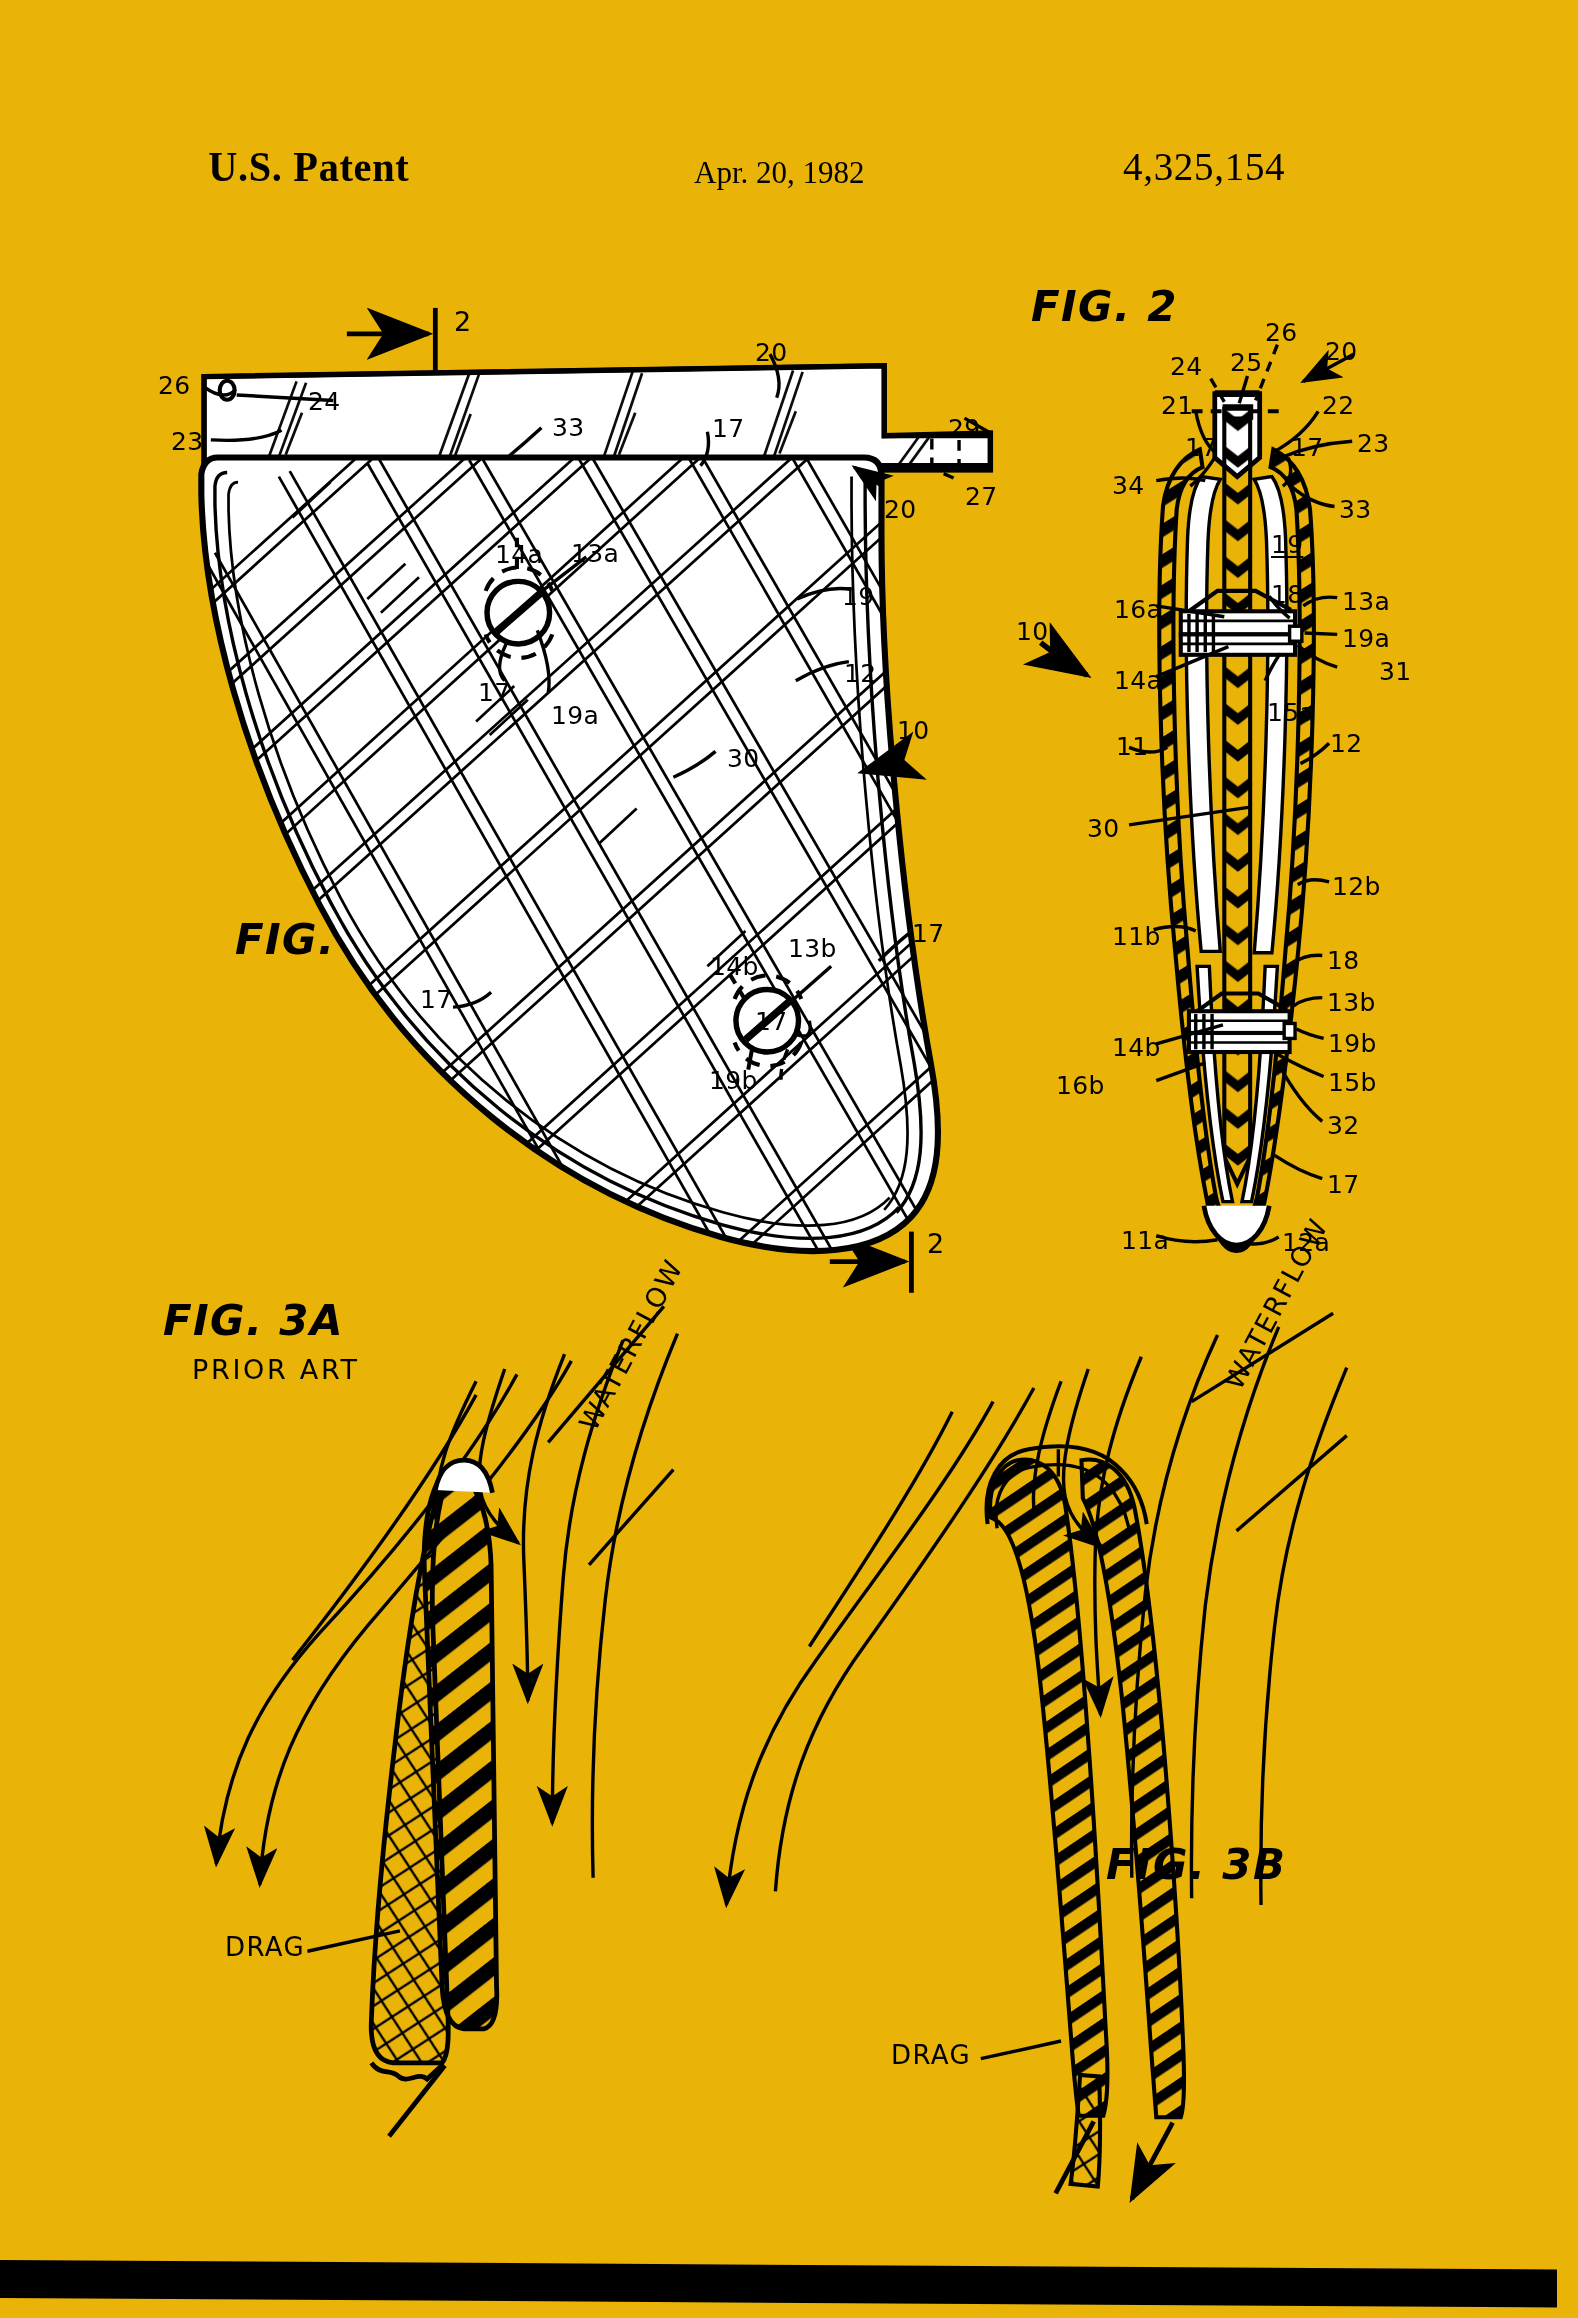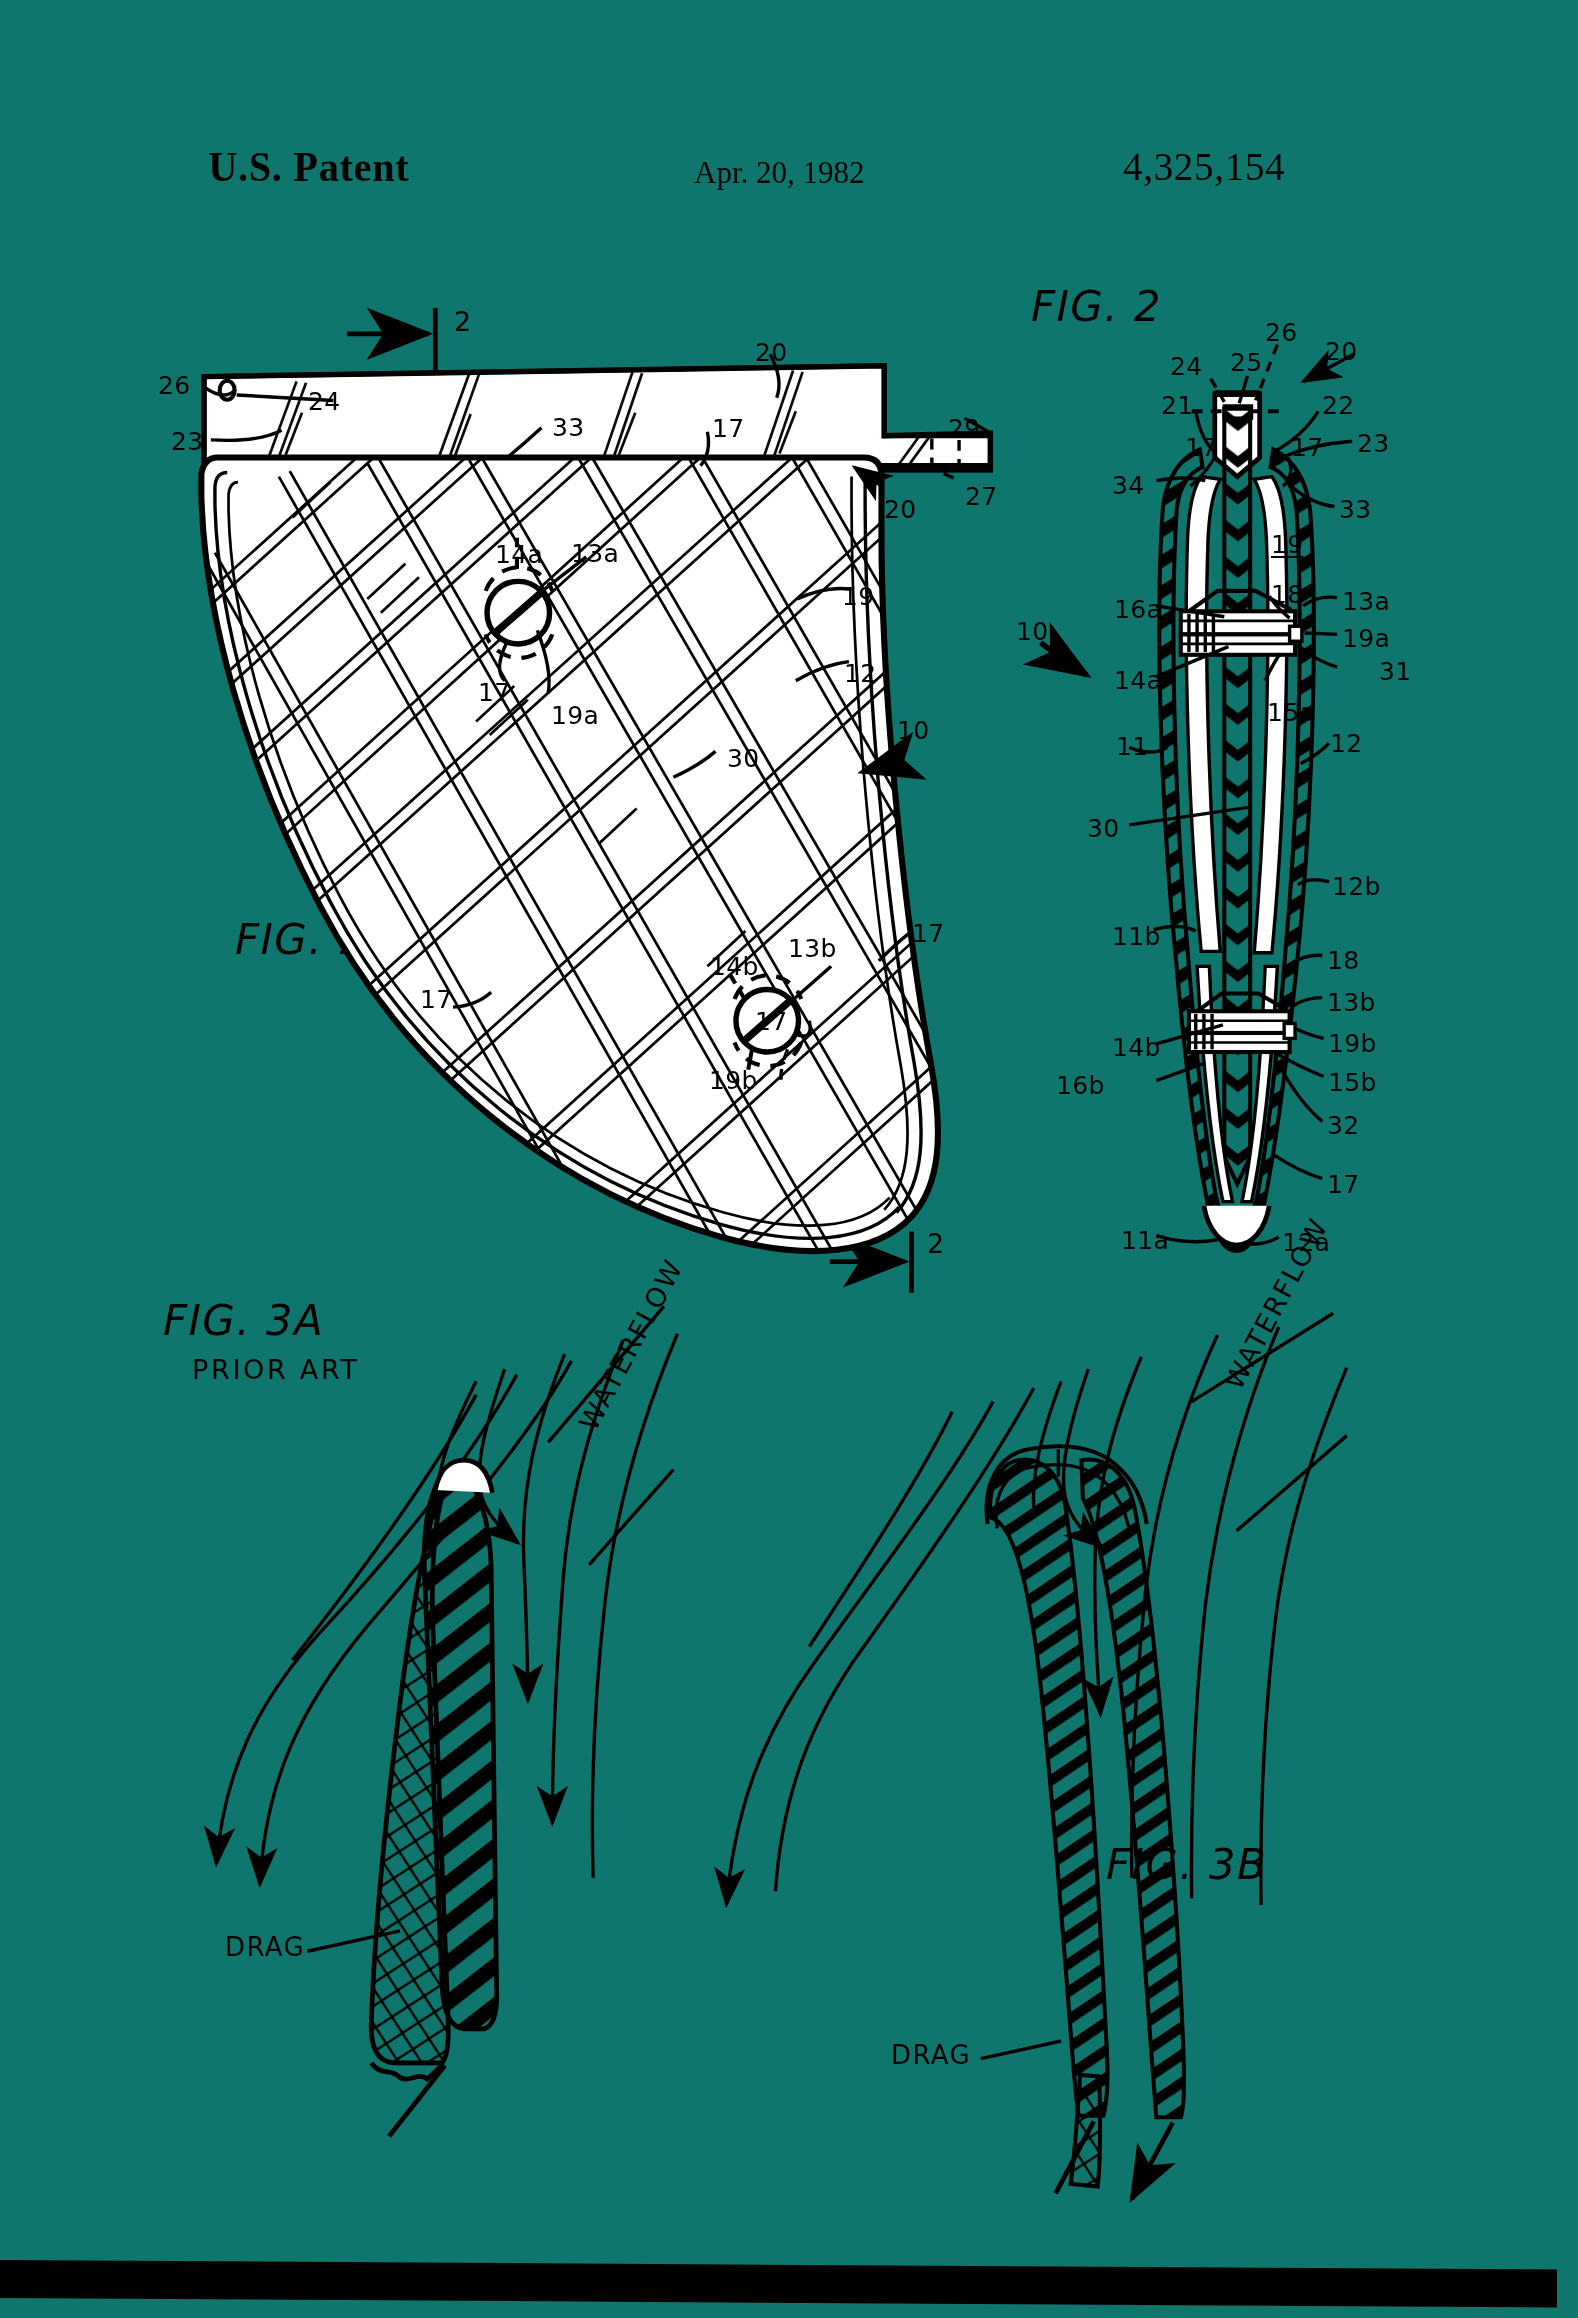--- a/index.html
+++ b/index.html
@@ -1,34 +1,34 @@
 <!DOCTYPE html>
 <html style="font-size:11px"><head>
 <meta charset="utf-8">
 <title>Patent Drawing</title>
 <style>
   html,body{margin:0;padding:0;background:#ffffff;}
   body{width:1578px;height:2319px;position:relative;overflow:hidden;
        font-family:"Liberation Sans", sans-serif;color:#000;}
 
-  #sheet{position:absolute;inset:0;background:#0f766e;}
+  #sheet{position:absolute;inset:0;background:#eab308;}
 
   
   .hdr{position:absolute;top:0;left:0;width:100%;height:231px;}
   .hdr-usp{position:absolute;left:204px;top:143px;
            font-family:"Liberation Serif", serif;font-weight:700;
            font-size:42px;letter-spacing:0.7px;transform:scaleX(.96);}
   .hdr-date{position:absolute;left:694px;top:155px;
             font-family:"Liberation Serif", serif;font-size:31px;}
   .hdr-num{position:absolute;left:1123px;top:144px;
            font-family:"Liberation Serif", serif;font-size:39px;letter-spacing:0.7px;}
 
   
   .figtitle{position:absolute;font-family:"DejaVu Sans", sans-serif;
-            font-weight:400;font-style:italic;letter-spacing:1.4px;
+            font-weight:700;font-style:italic;letter-spacing:1.4px;
             white-space:nowrap;}
   #fig1-title{left:235px;top:915px;font-size:42px;}
   #fig2-title{left:1031px;top:282px;font-size:42px;}
   #fig3a-title{left:163px;top:1296px;font-size:42px;}
   #fig3a-sub{left:192px;top:1354px;font-size:27px;font-style:normal;
              font-weight:500;letter-spacing:2.7px;}
   #fig3b-title{left:1106px;top:1840px;font-size:42px;}
 
   
   .ref{position:absolute;font-family:"DejaVu Sans", sans-serif;

